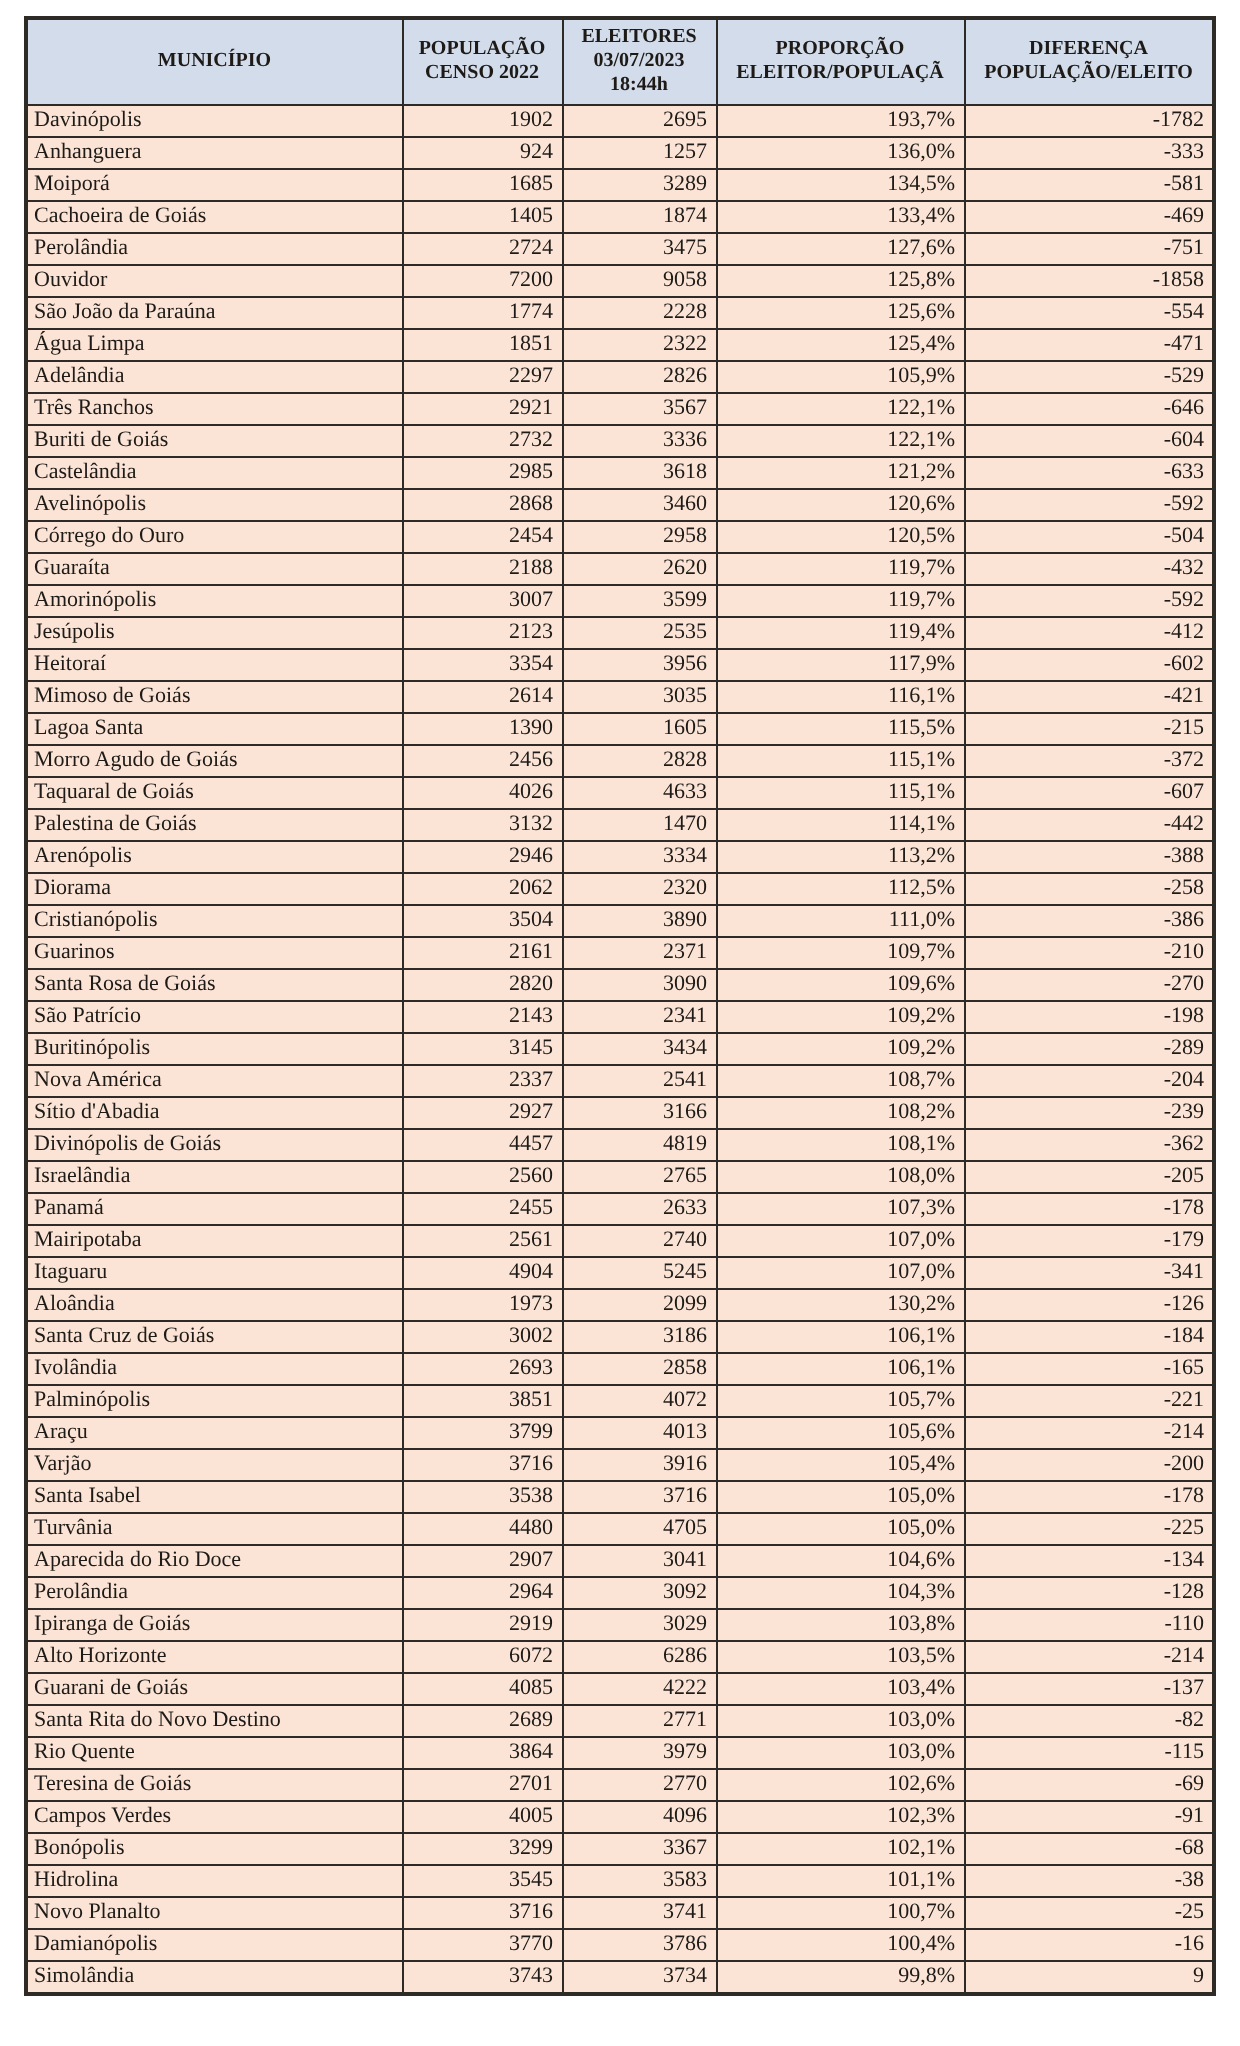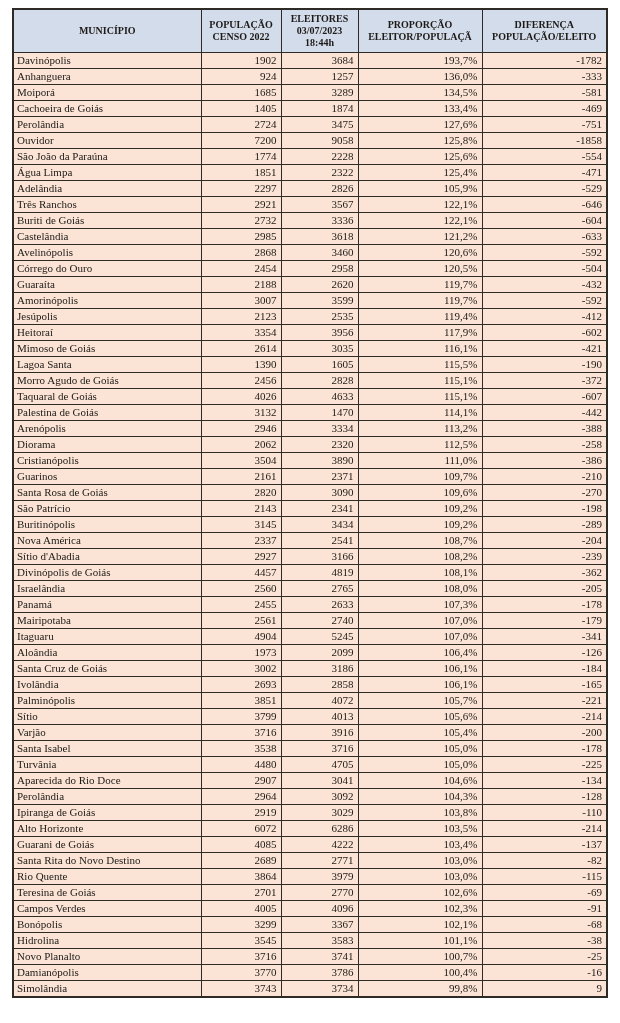--- a/index.html
+++ b/index.html
@@ -78,21 +78,21 @@
           <th>PROPORÇÃO
 ELEITOR/POPULAÇÃ</th>
           <th>DIFERENÇA
 POPULAÇÃO/ELEITO</th>
         </tr>
     </thead>
     <tbody id="body-rows">
         <tr>
           <td>Davinópolis</td>
           <td class="num">1902</td>
-          <td class="num">3684</td>
+          <td class="num">2695</td>
           <td class="num">193,7%</td>
           <td class="num">-1782</td>
         </tr>
         <tr>
           <td>Anhanguera</td>
           <td class="num">924</td>
           <td class="num">1257</td>
           <td class="num">136,0%</td>
           <td class="num">-333</td>
         </tr>
@@ -213,21 +213,21 @@
           <td class="num">2614</td>
           <td class="num">3035</td>
           <td class="num">116,1%</td>
           <td class="num">-421</td>
         </tr>
         <tr>
           <td>Lagoa Santa</td>
           <td class="num">1390</td>
           <td class="num">1605</td>
           <td class="num">115,5%</td>
-          <td class="num">-190</td>
+          <td class="num">-215</td>
         </tr>
         <tr>
           <td>Morro Agudo de Goiás</td>
           <td class="num">2456</td>
           <td class="num">2828</td>
           <td class="num">115,1%</td>
           <td class="num">-372</td>
         </tr>
         <tr>
           <td>Taquaral de Goiás</td>
@@ -338,21 +338,21 @@
           <td>Itaguaru</td>
           <td class="num">4904</td>
           <td class="num">5245</td>
           <td class="num">107,0%</td>
           <td class="num">-341</td>
         </tr>
         <tr>
           <td>Aloândia</td>
           <td class="num">1973</td>
           <td class="num">2099</td>
-          <td class="num">106,4%</td>
+          <td class="num">130,2%</td>
           <td class="num">-126</td>
         </tr>
         <tr>
           <td>Santa Cruz de Goiás</td>
           <td class="num">3002</td>
           <td class="num">3186</td>
           <td class="num">106,1%</td>
           <td class="num">-184</td>
         </tr>
         <tr>
@@ -363,21 +363,21 @@
           <td class="num">-165</td>
         </tr>
         <tr>
           <td>Palminópolis</td>
           <td class="num">3851</td>
           <td class="num">4072</td>
           <td class="num">105,7%</td>
           <td class="num">-221</td>
         </tr>
         <tr>
-          <td>Sítio</td>
+          <td>Araçu</td>
           <td class="num">3799</td>
           <td class="num">4013</td>
           <td class="num">105,6%</td>
           <td class="num">-214</td>
         </tr>
         <tr>
           <td>Varjão</td>
           <td class="num">3716</td>
           <td class="num">3916</td>
           <td class="num">105,4%</td>

